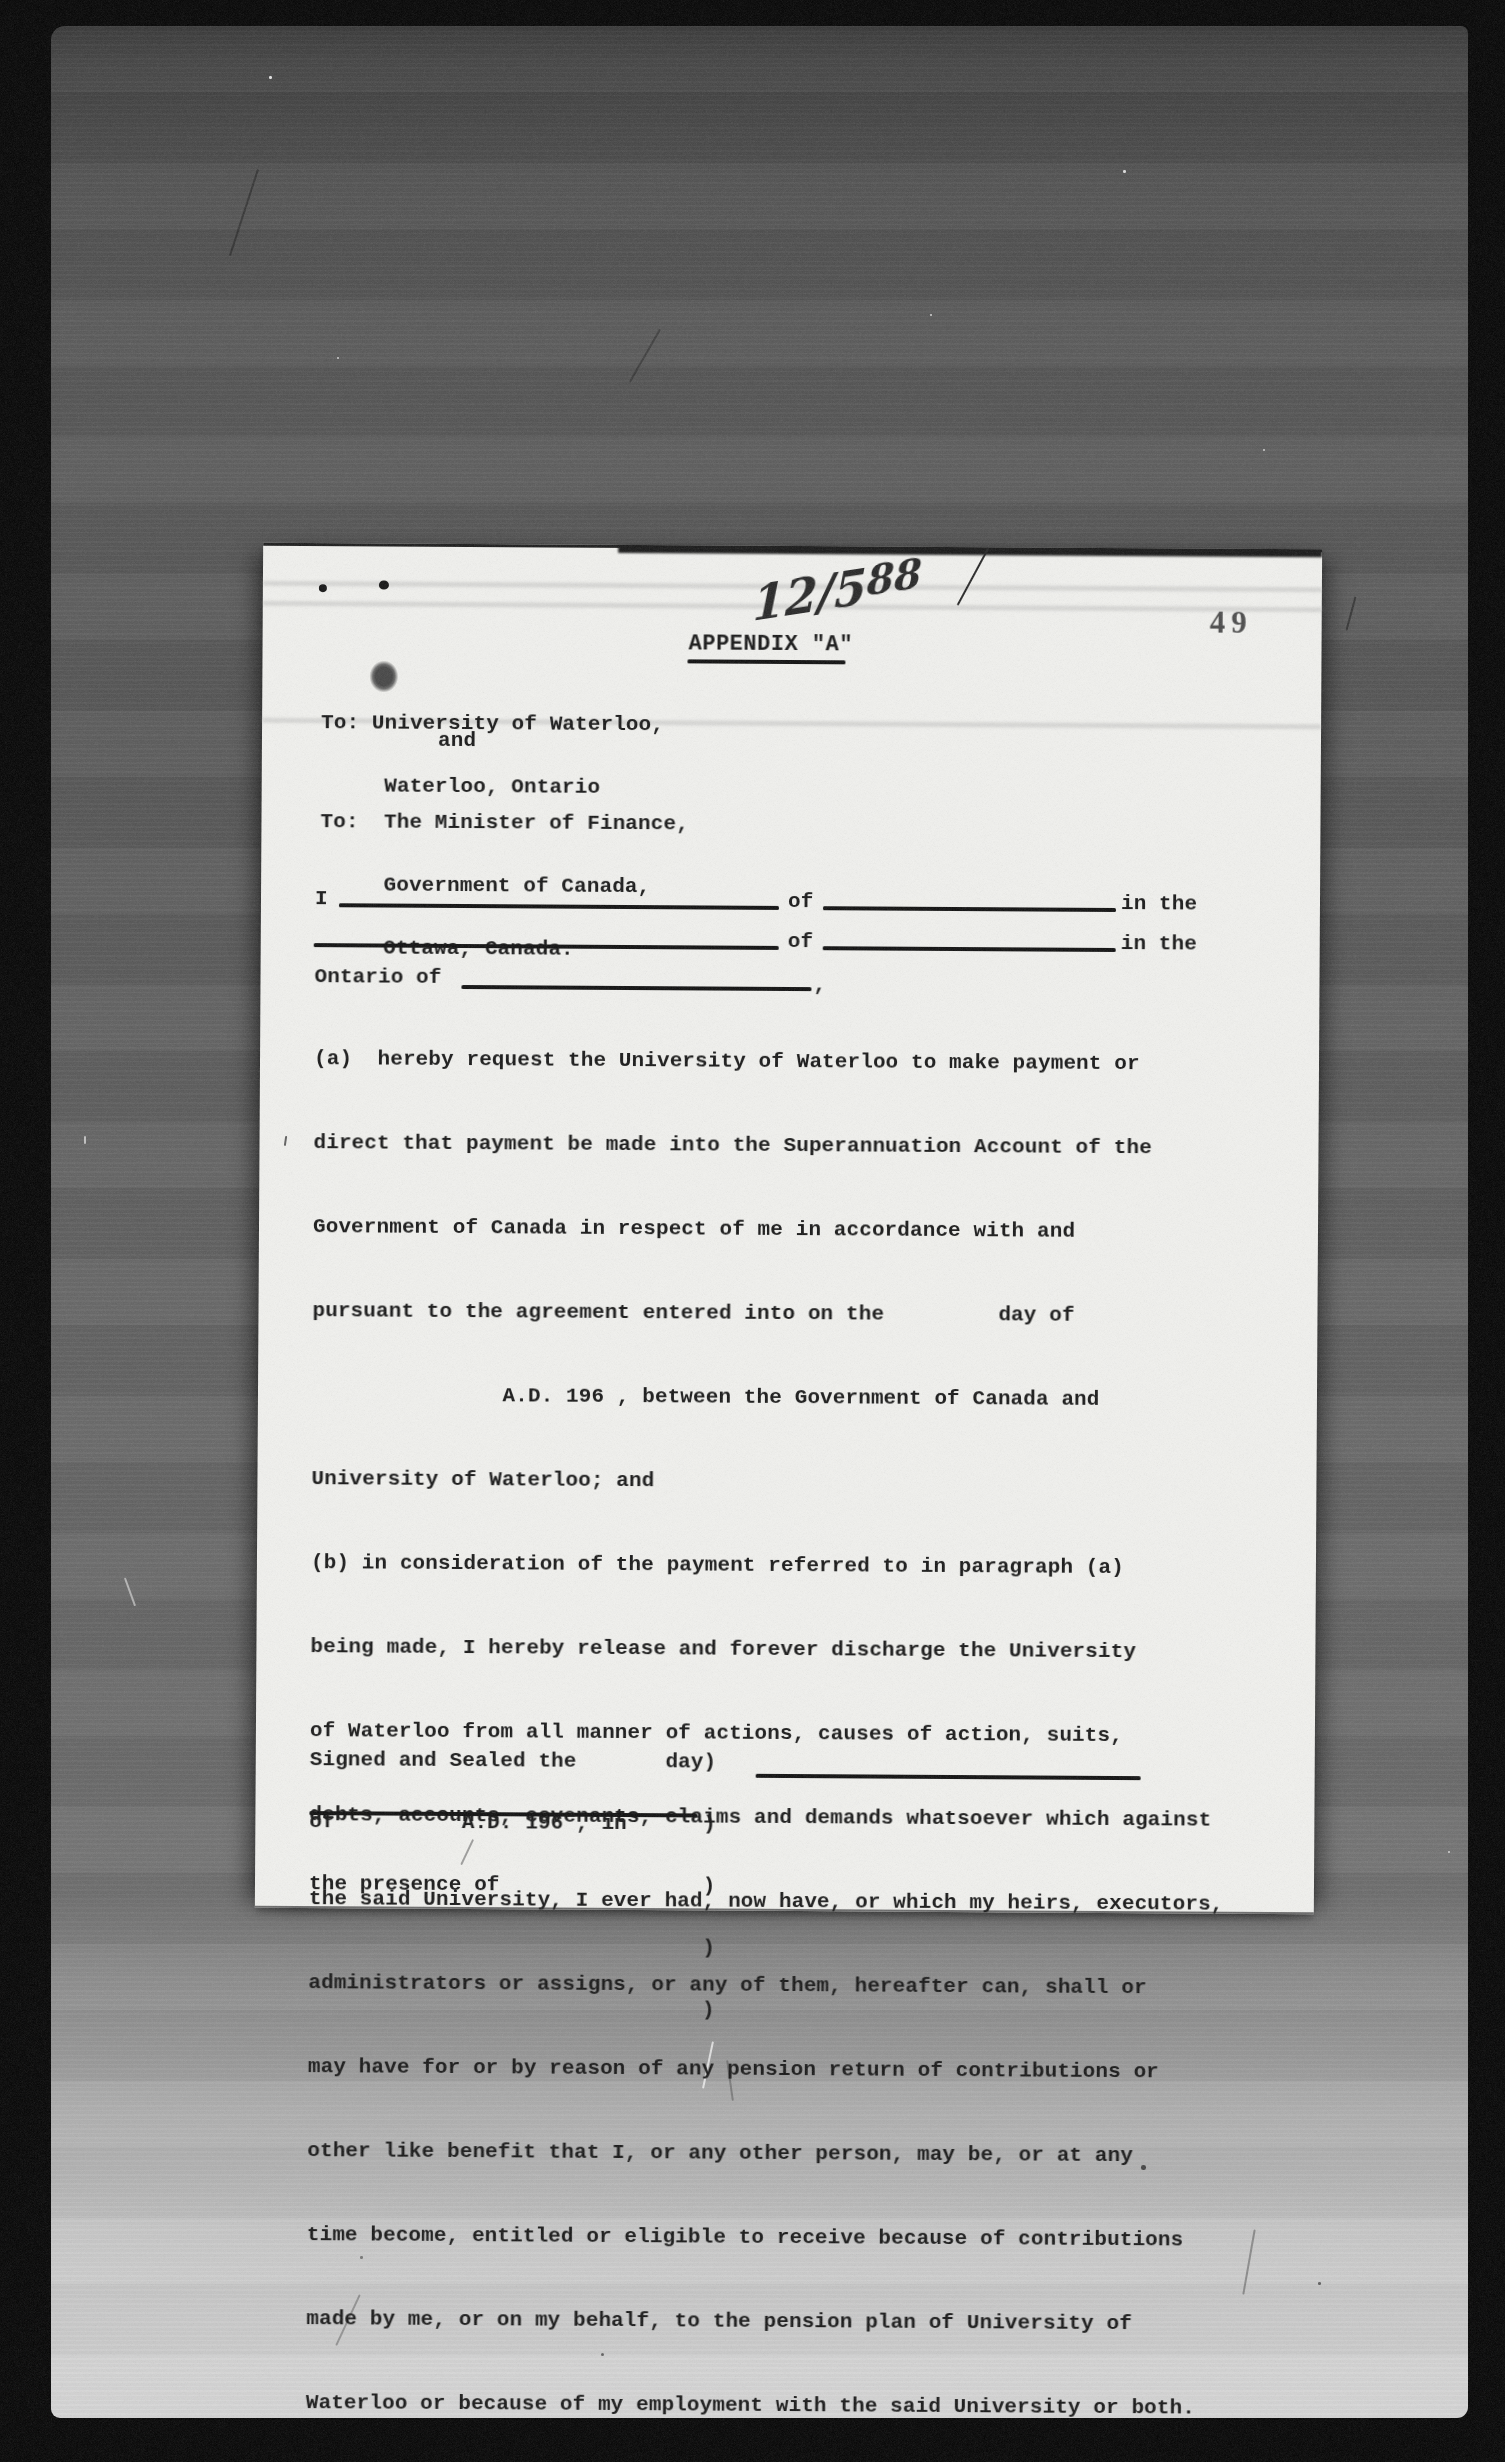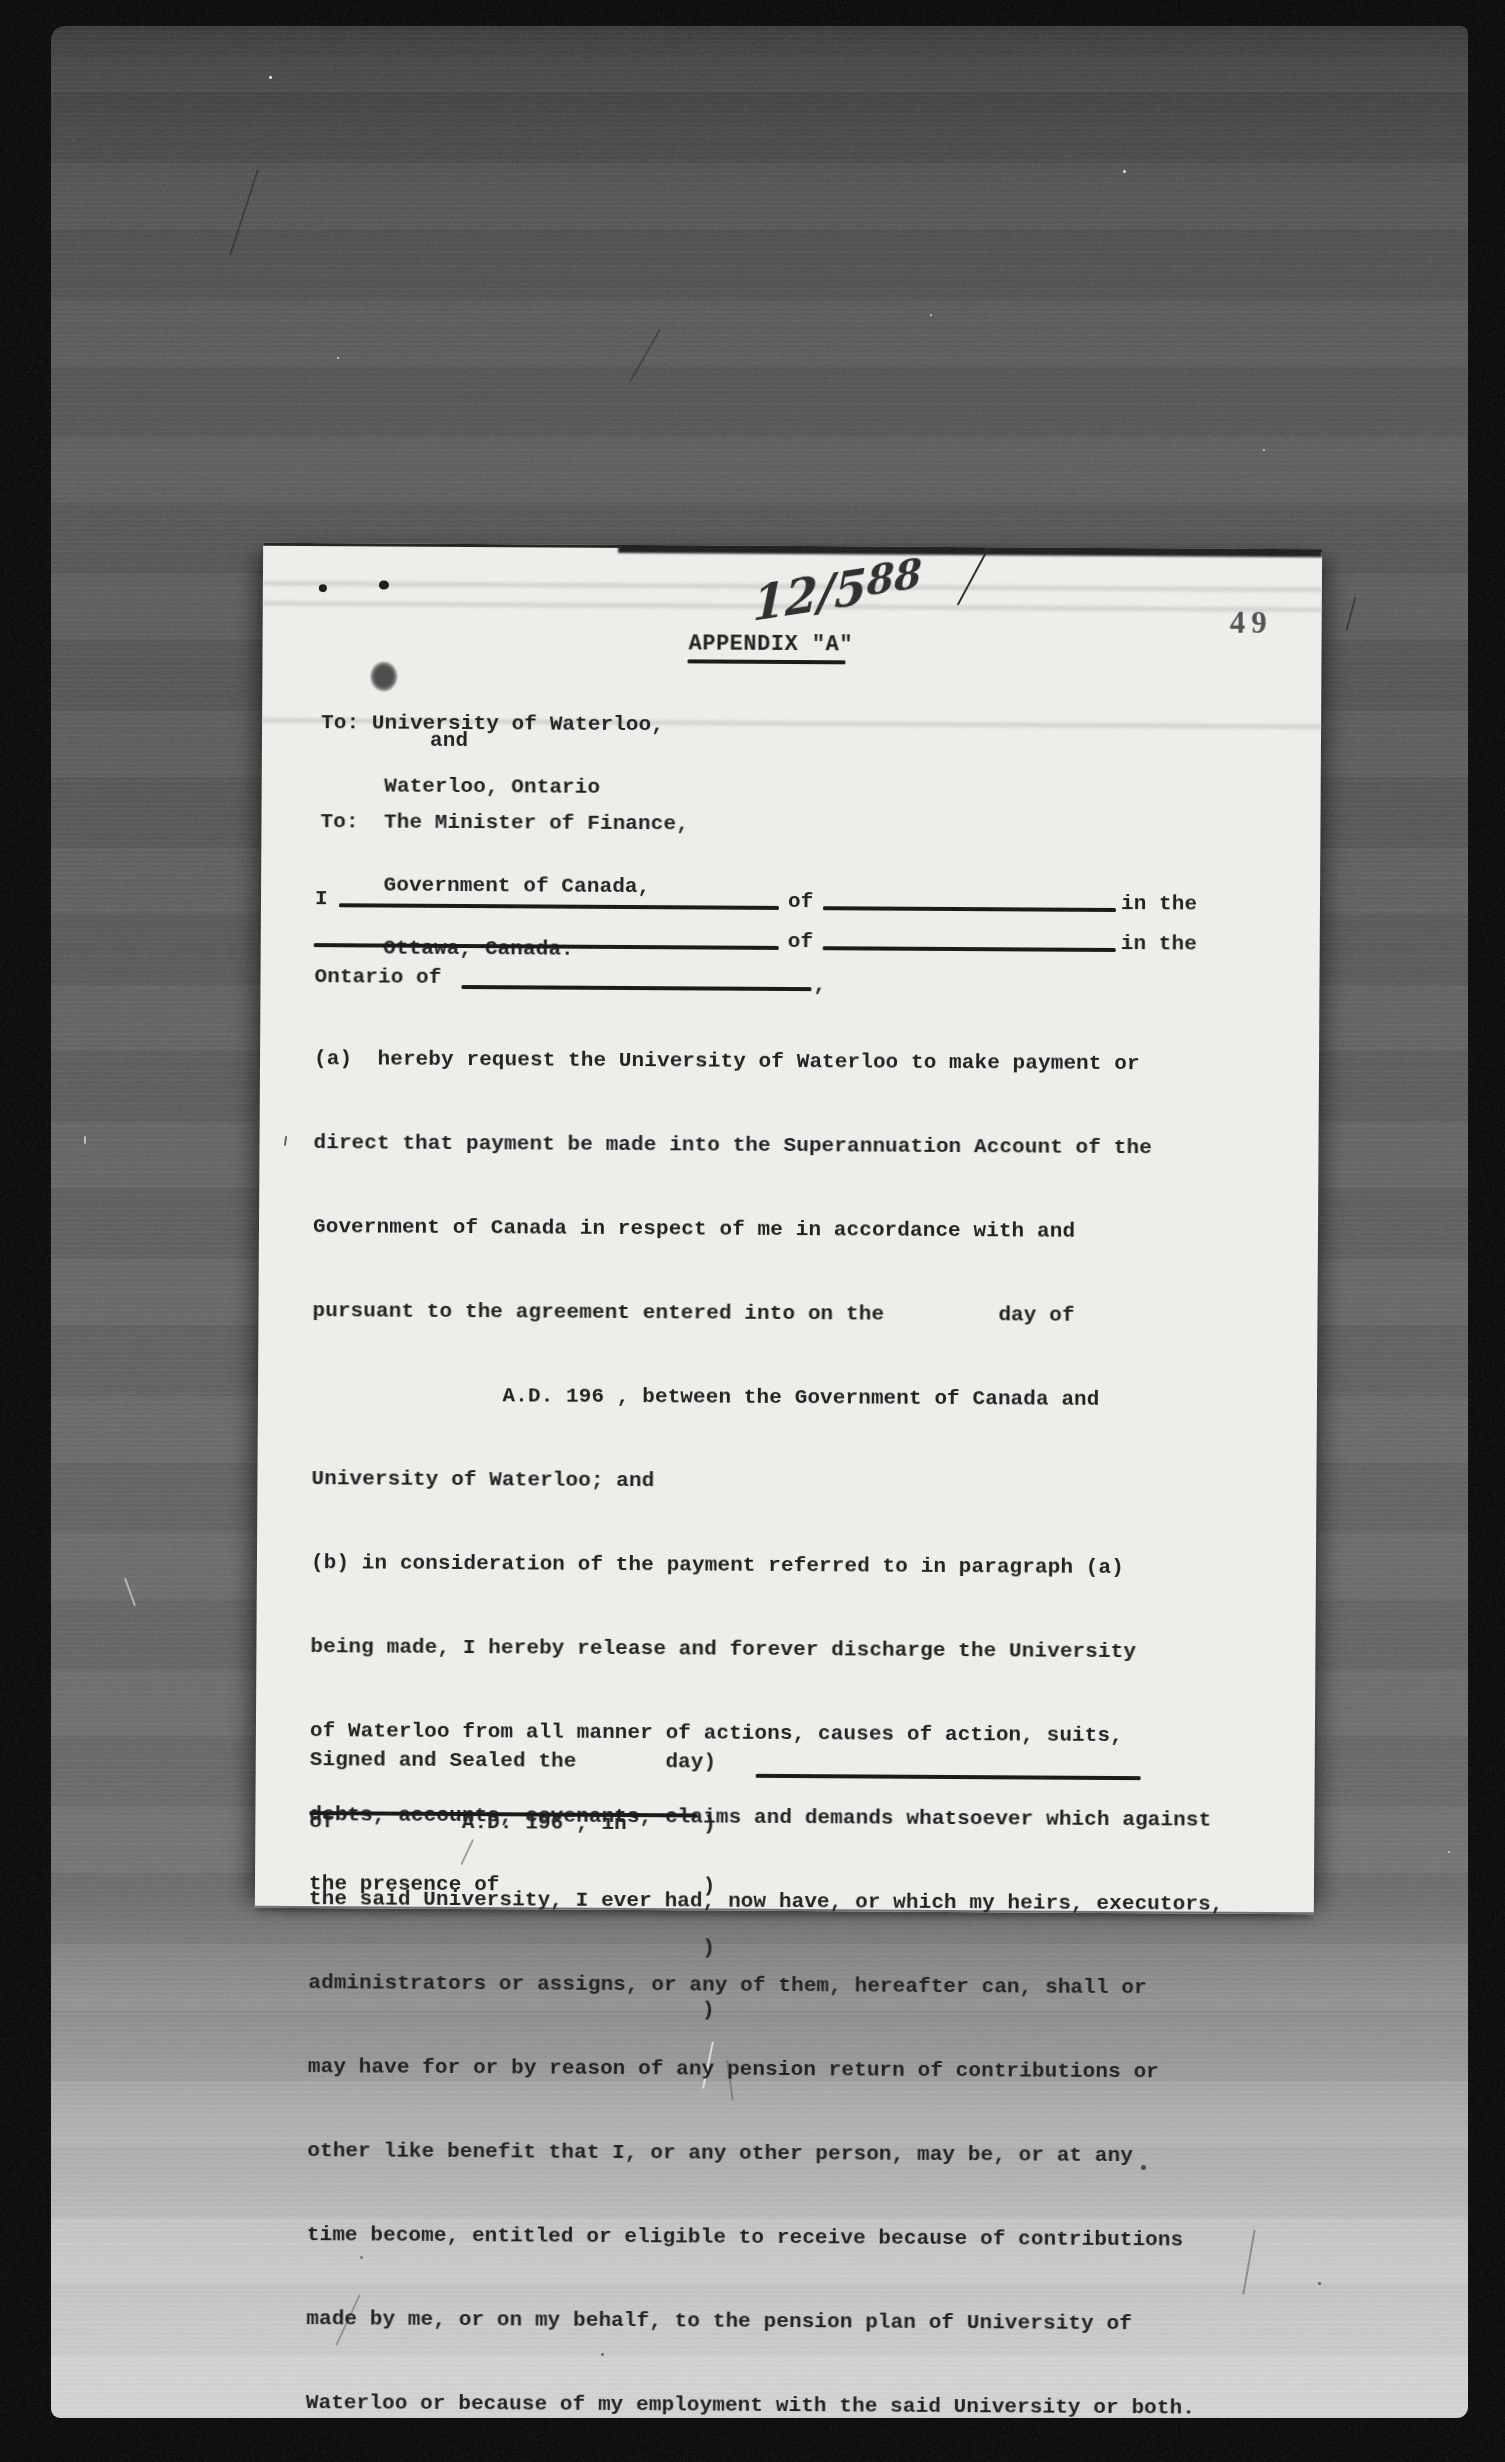--- a/index.html
+++ b/index.html
@@ -68,31 +68,31 @@
     <div class="streak" style="top:35px;"></div>
     <div class="streak" style="top:55px;"></div>
     <div class="streak" style="top:172px;"></div>
 
     <div class="dot" style="left:56px;top:38px;width:8px;height:7.6px;"></div>
     <div class="dot" style="left:116px;top:34px;width:9.6px;height:8.6px;"></div>
 
     <div class="hand" style="left:489px;top:14px;"><span>12/5</span><span class="sup">88</span></div>
     <div class="hand-tail" style="left:709px;top:-6px;"></div>
 
-    <div class="stamp" style="left:947px;top:53px;margin-left:20px;">49</div>
+    <div class="stamp" style="left:947px;top:53px;">49</div>
 
     <div class="mono heading" style="left:426px;top:85px;">APPENDIX "A"</div>
     <div class="ul" style="left:425px;top:111px;width:158px;"></div>
 
     <div class="mono" style="left:59px;top:124px;">
       <div>To: University of Waterloo,</div>
       <div>     Waterloo, Ontario</div>
     </div>
     <div class="blob" style="left:107px;top:114px;"></div>
-    <div class="mono" style="left:168px;top:183px;">and</div>
+    <div class="mono" style="left:176px;top:183px;">and</div>
     <div class="mono" style="left:59px;top:223px;line-height:21px;">
       <div>To:  The Minister of Finance,</div>
       <div>     Government of Canada,</div>
       <div>     Ottawa, Canada.</div>
     </div>
 
     <div class="mono" style="left:54px;top:342px;">I</div>
     <div class="ul" style="left:78px;top:357px;width:440px;"></div>
     <div class="mono" style="left:527px;top:342px;">of</div>
     <div class="ul" style="left:562px;top:357px;width:293px;"></div>

